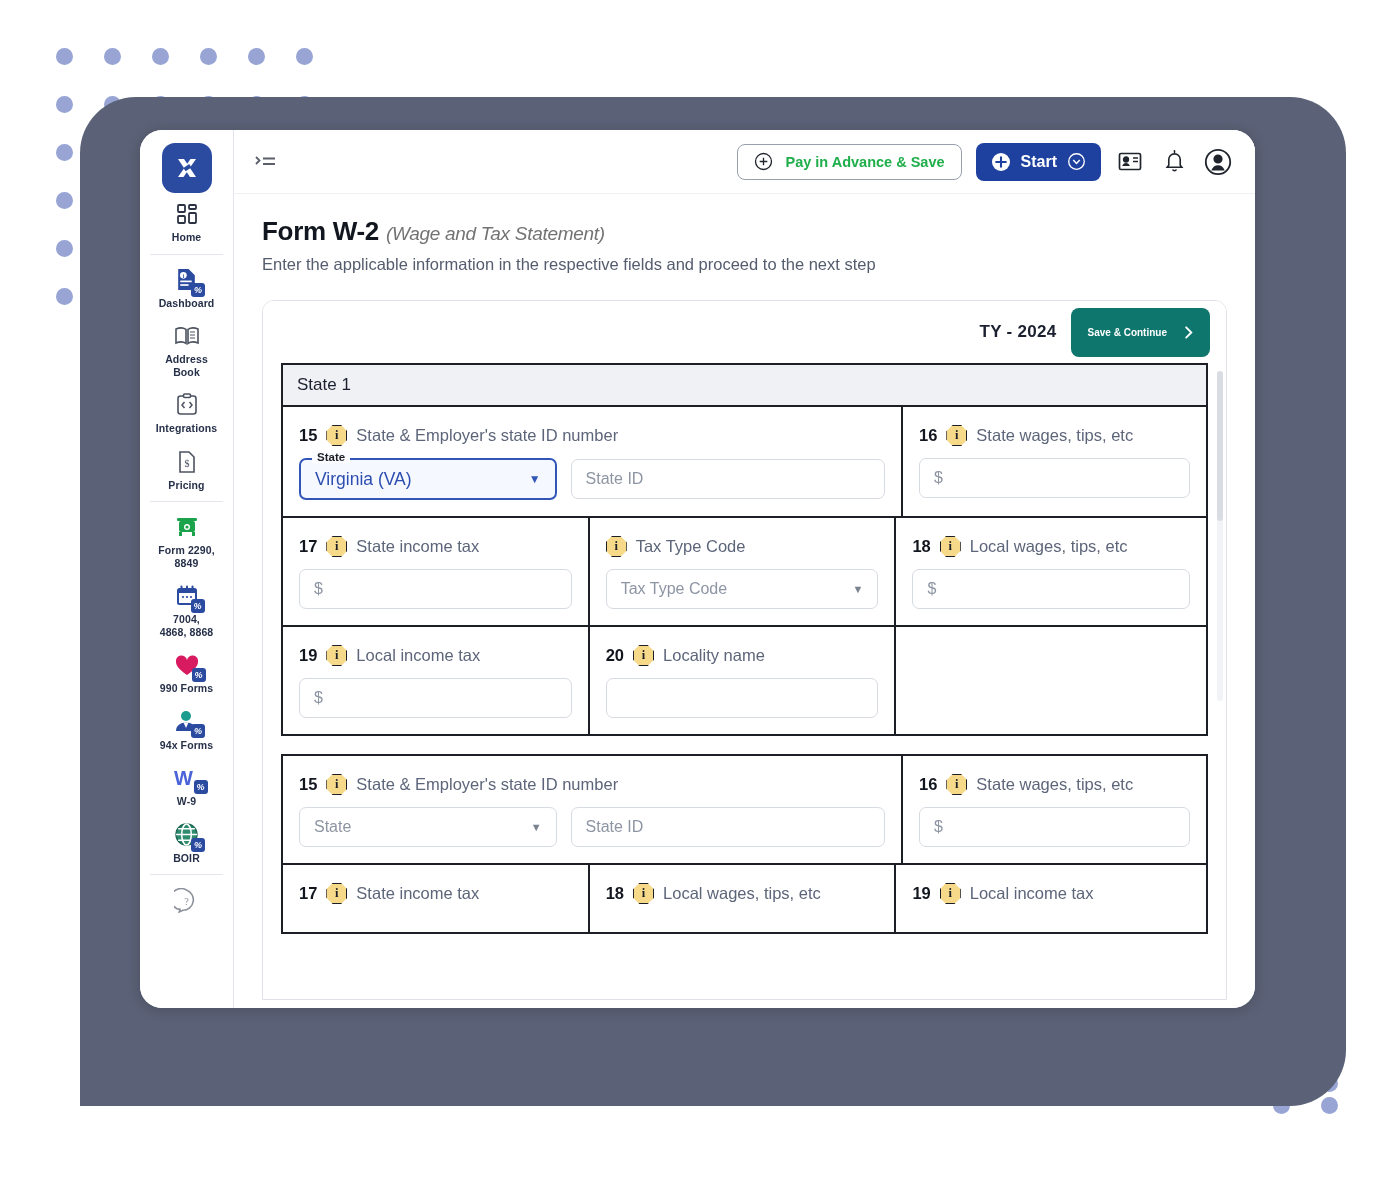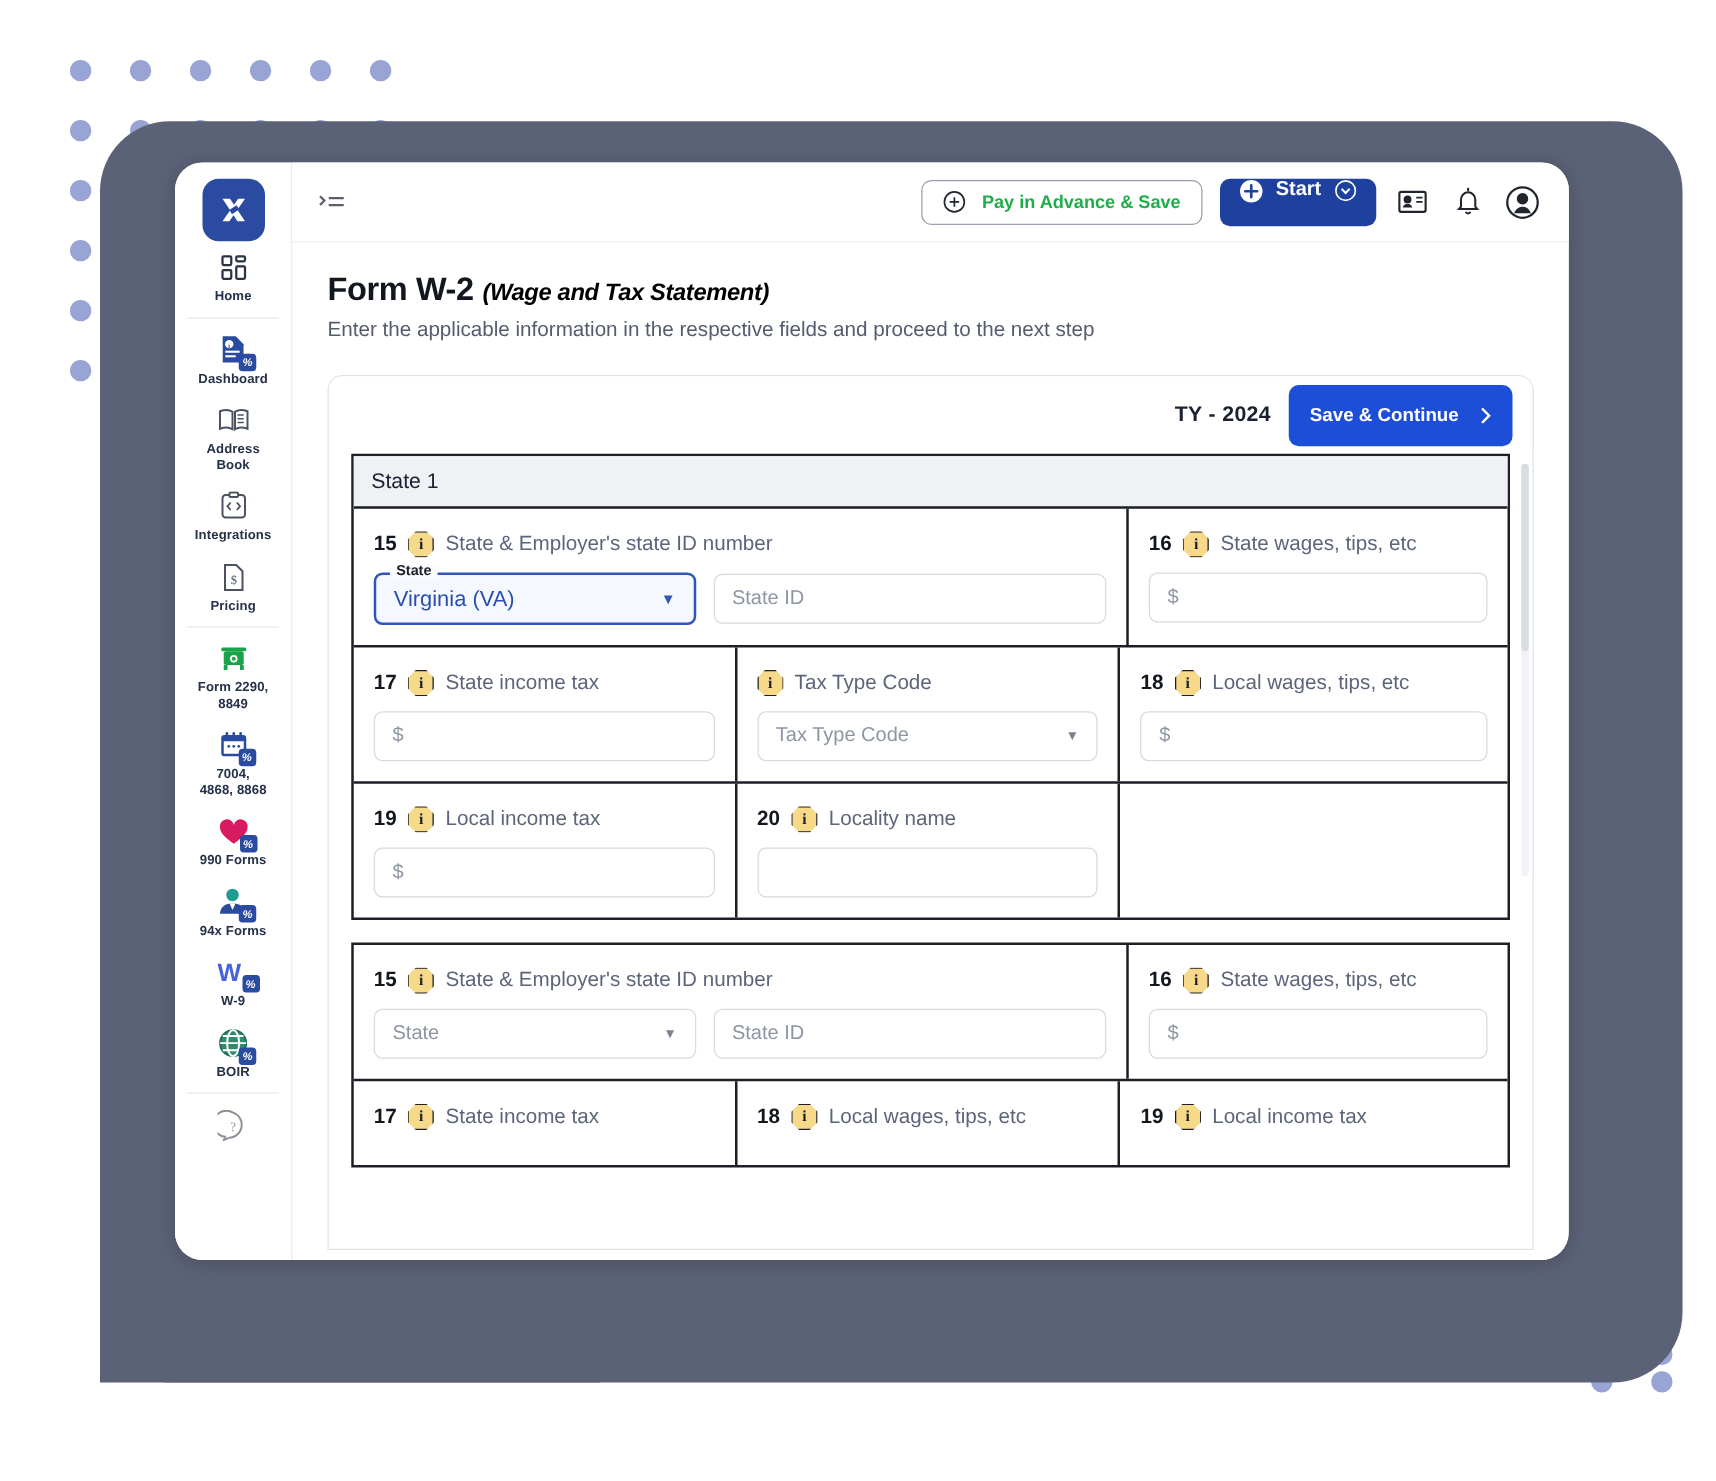--- a/index.html
+++ b/index.html
@@ -95,51 +95,51 @@
   .topbar-right { margin-left: auto; display: flex; align-items: center; gap: 14px; }
 
   .btn-advance {
     display: flex; align-items: center; gap: 13px;
     height: 36px; padding: 0 16px;
     border: 1px solid #98a0ad; border-radius: 8px; background: #fff;
     color: #1fae4a; font-weight: 700; font-size: 14.5px; cursor: pointer;
     white-space: nowrap;
   }
   .btn-start {
-    display: flex; gap: 10px;
+    display: flex; align-items: center; gap: 10px;
     height: 38px; padding: 0 15px;
     background: #1e41a0; border-radius: 8px; border: none;
     color: #fff; font-weight: 700; font-size: 16px; cursor: pointer;
   }
   .icon-btn { width: 30px; height: 30px; display: flex; align-items: center;
     justify-content: center; cursor: pointer; color: #20242d; }
 
   
   .page-head { padding: 22px 28px 8px 28px; }
   .page-title { font-size: 26px; font-weight: 700; color: #12161f; letter-spacing: -.3px; }
-  .page-title .sub { font-size: 19px; font-weight: 700; font-style: italic; color: #000000; }
+  .page-title .sub { font-size: 19px; font-weight: 400; font-style: italic; color: #737373; }
   .page-desc { margin-top: 8px; font-size: 16.5px; color: #545c6e; }
 
   
   .card {
     margin: 18px 28px 0 28px;
     border: 1px solid #dfe2e9; border-radius: 12px 12px 0 0;
     background: #fff; height: 700px; overflow: hidden;
     position: relative;
   }
   .card-top {
     height: 62px; display: flex; align-items: center; justify-content: flex-end;
     gap: 14px; padding: 0 16px; background:#fff;
   }
   .ty-label { font-size: 17px; font-weight: 700; color: #1b2030; letter-spacing: .3px; }
   .btn-save {
     display: flex; align-items: center; gap: 14px;
     height: 49px; padding: 0 14px 0 17px;
-    background: #1d4ed8; border: none; border-radius: 8px;
-    color: #fff; font-weight: 700; font-size: 15px; cursor: pointer;
+    background: #0f766e; border: none; border-radius: 8px;
+    color: #fff; font-weight: 700; font-size: 10px; cursor: pointer;
   }
 
   .card-body { padding: 0 18px 0 18px; }
 
   
   .state-block { border: 2px solid #1c1f26; margin-bottom: 18px; }
   .state-head {
     background: #f0f1f4; border-bottom: 2px solid #1c1f26;
     padding: 10px 14px; font-size: 17px; color: #1b2030;
   }

